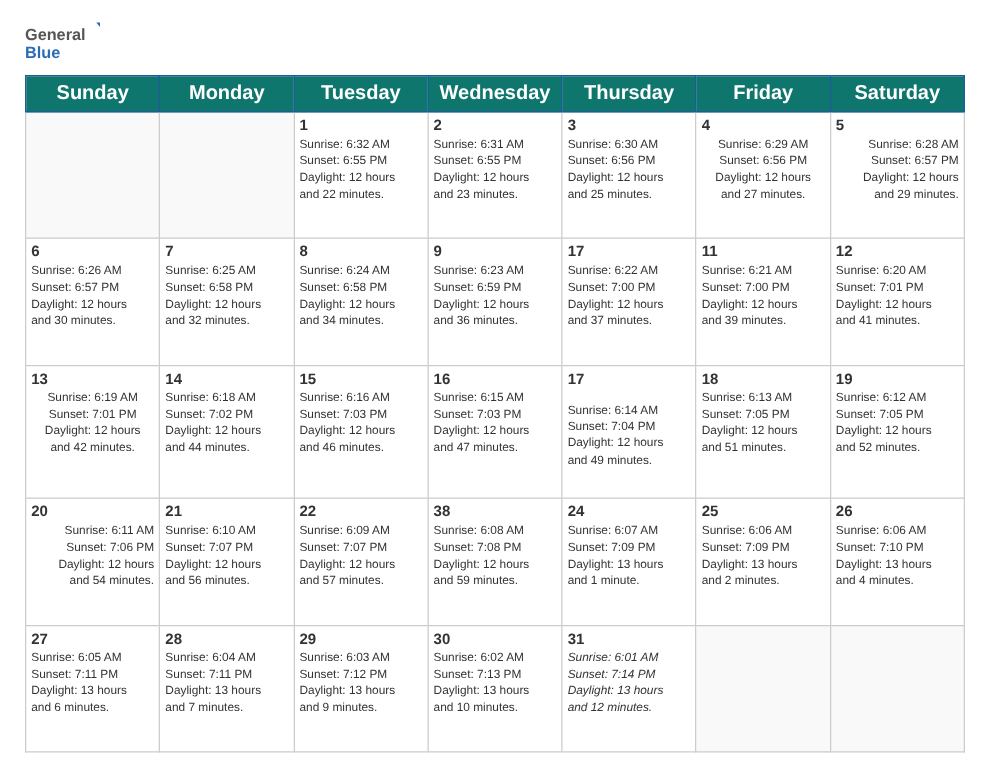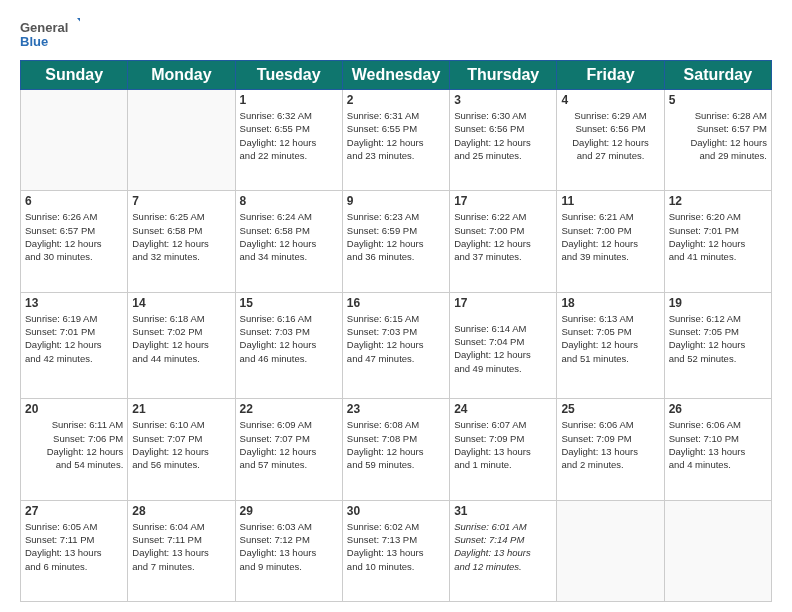--- a/index.html
+++ b/index.html
@@ -199,21 +199,21 @@
             <span class="day-number">12</span>
             <div class="day-info" style="white-space: pre-line;">Sunrise: 6:20 AM
 Sunset: 7:01 PM
 Daylight: 12 hours
 and 41 minutes.</div>
           </td>
         </tr>
         <tr>
           <td>
             <span class="day-number">13</span>
-            <div class="day-info" style="white-space: pre-line;">Sunrise: 6:19 AM
+            <div class="day-info" style="white-space: pre-line; text-align: center;">Sunrise: 6:19 AM
 Sunset: 7:01 PM
 Daylight: 12 hours
 and 42 minutes.</div>
           </td>
           <td>
             <span class="day-number">14</span>
             <div class="day-info" style="white-space: pre-line;">Sunrise: 6:18 AM
 Sunset: 7:02 PM
 Daylight: 12 hours
 and 44 minutes.</div>
@@ -270,21 +270,21 @@
 and 56 minutes.</div>
           </td>
           <td>
             <span class="day-number">22</span>
             <div class="day-info" style="white-space: pre-line;">Sunrise: 6:09 AM
 Sunset: 7:07 PM
 Daylight: 12 hours
 and 57 minutes.</div>
           </td>
           <td>
-            <span class="day-number">23</span>
+            <span class="day-number">38</span>
             <div class="day-info" style="white-space: pre-line;">Sunrise: 6:08 AM
 Sunset: 7:08 PM
 Daylight: 12 hours
 and 59 minutes.</div>
           </td>
           <td>
             <span class="day-number">24</span>
             <div class="day-info" style="white-space: pre-line;">Sunrise: 6:07 AM
 Sunset: 7:09 PM
 Daylight: 13 hours

